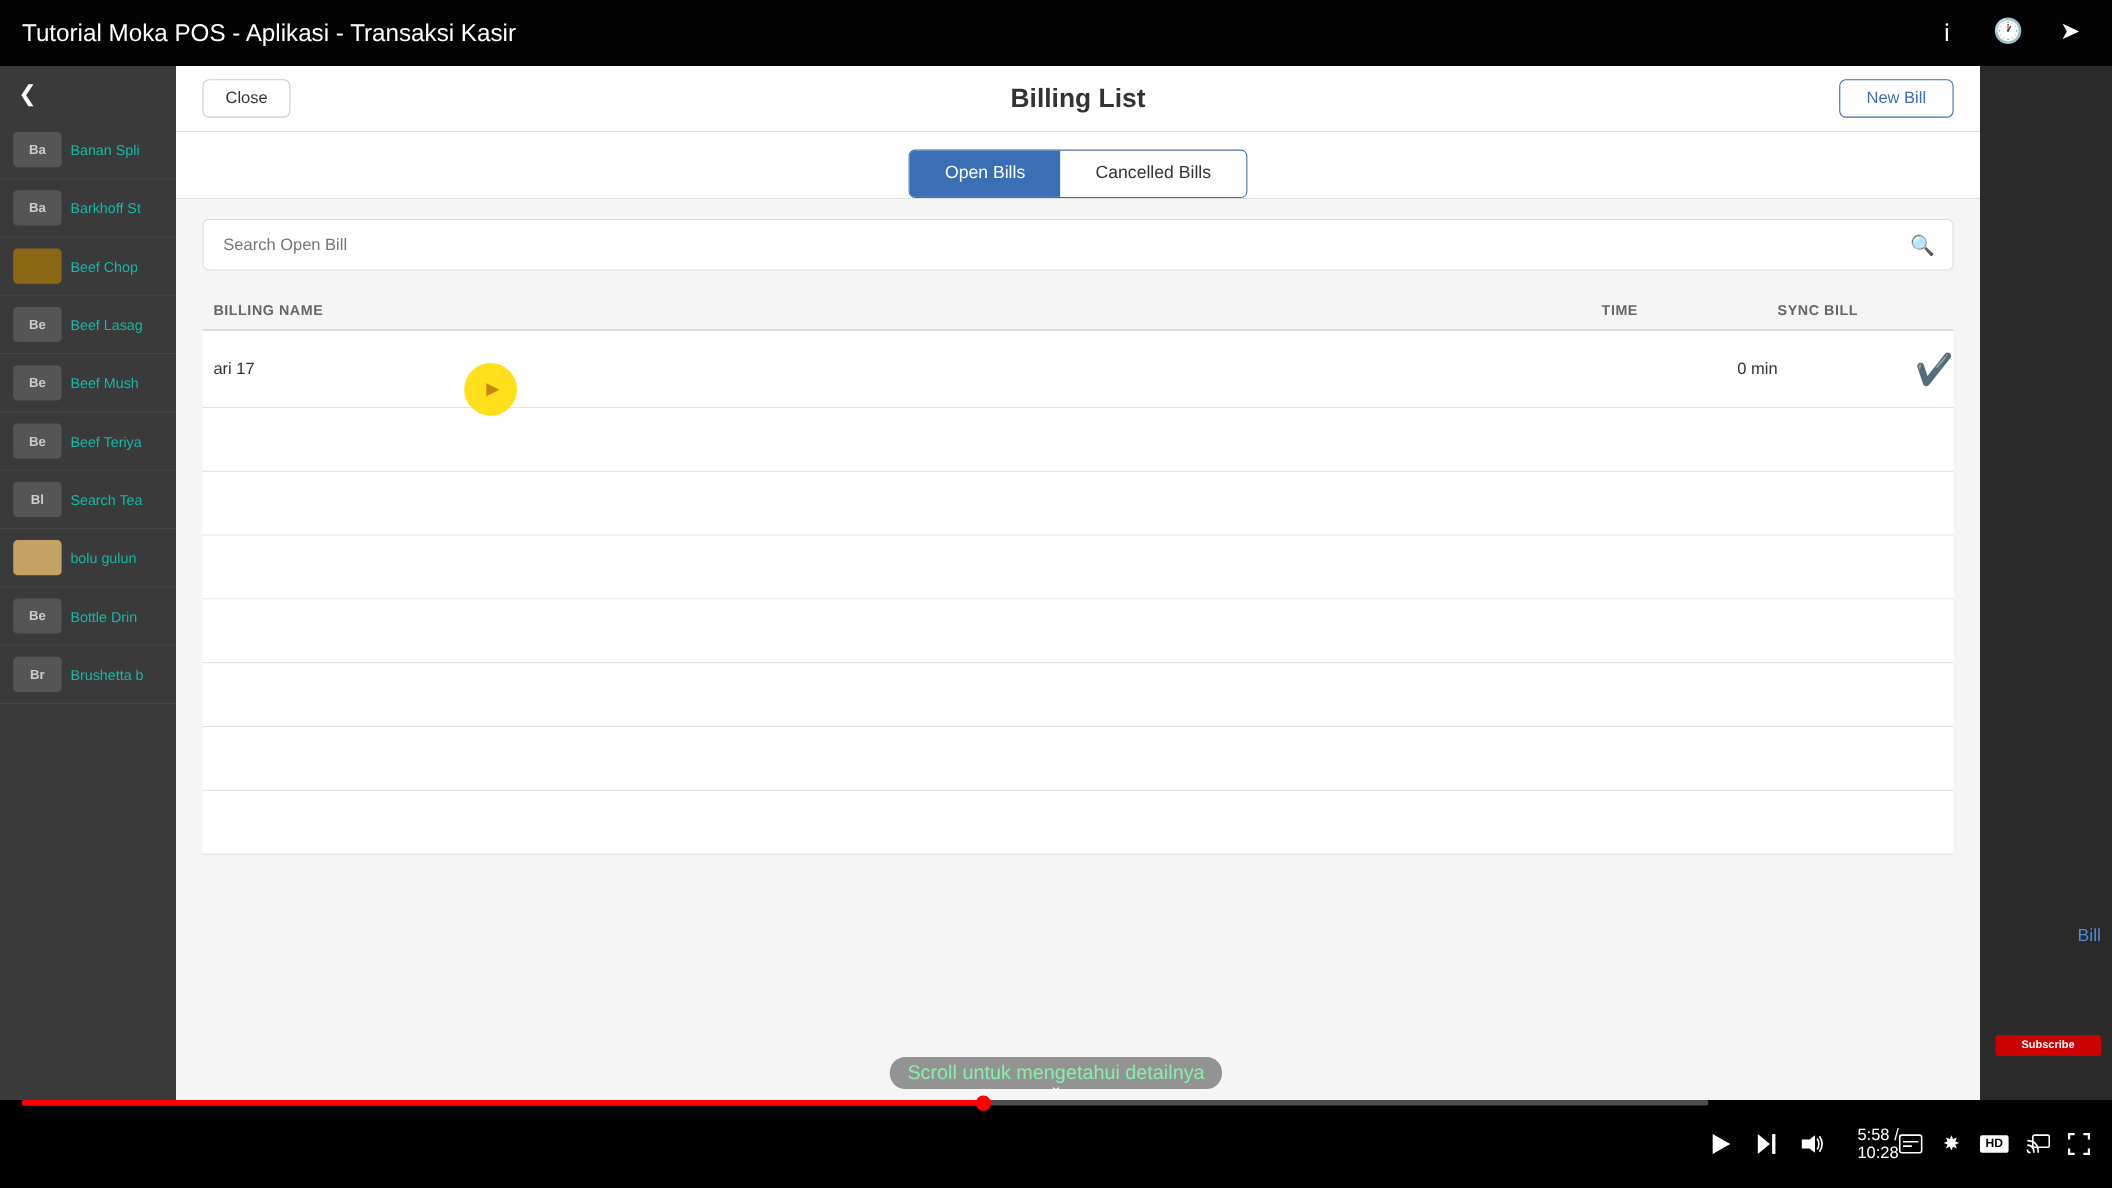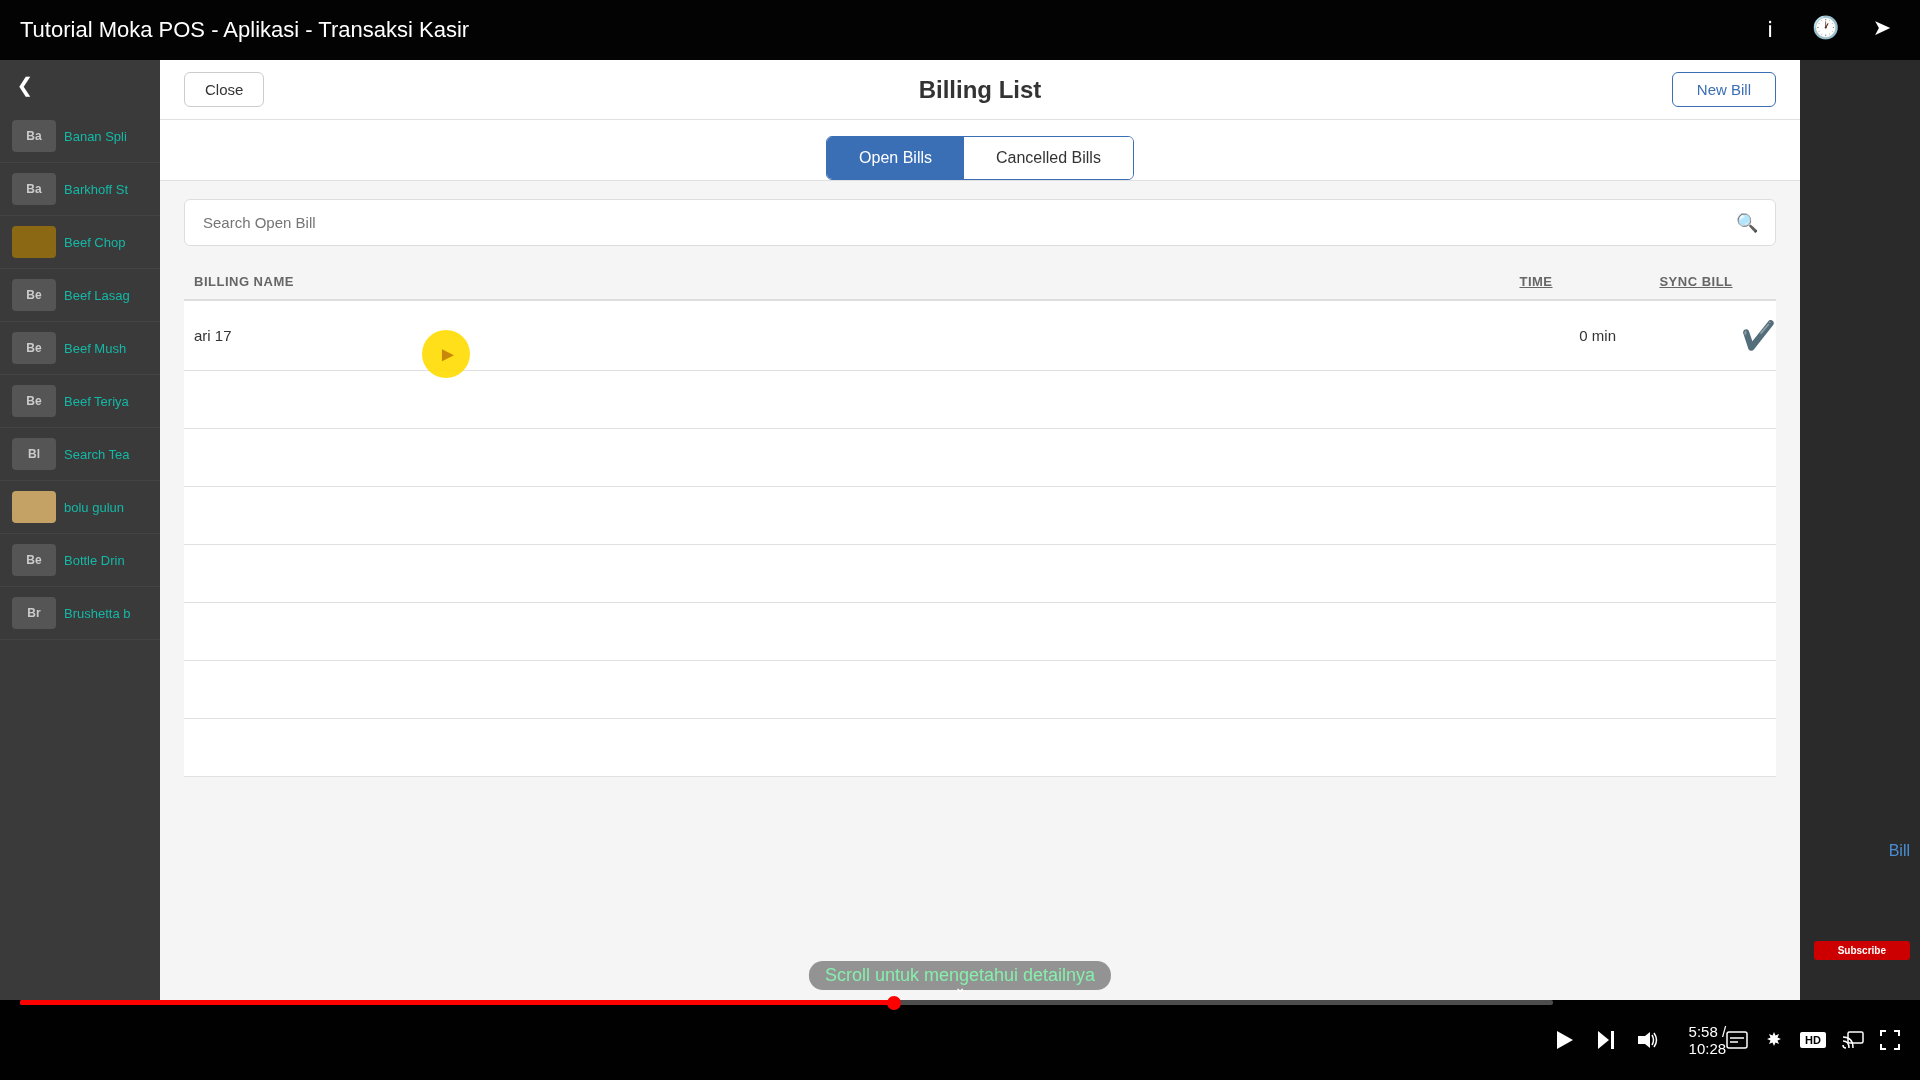--- a/index.html
+++ b/index.html
@@ -266,21 +266,21 @@
       border-bottom: 2px solid #ddd;
     }
 
     .col-header {
       font-size: 13px;
       font-weight: 700;
       color: #666;
       letter-spacing: 0.5px;
     }
 
-    .col-header.right { text-align: center; text-decoration: underline; }
+    .col-header.right { text-align: left; }
 
     .table-row {
       display: grid;
       grid-template-columns: 1fr 160px 160px;
       padding: 18px 0 18px 10px;
       border-bottom: 1px solid #e0e0e0;
       background: #fff;
       align-items: center;
       cursor: pointer;
     }

